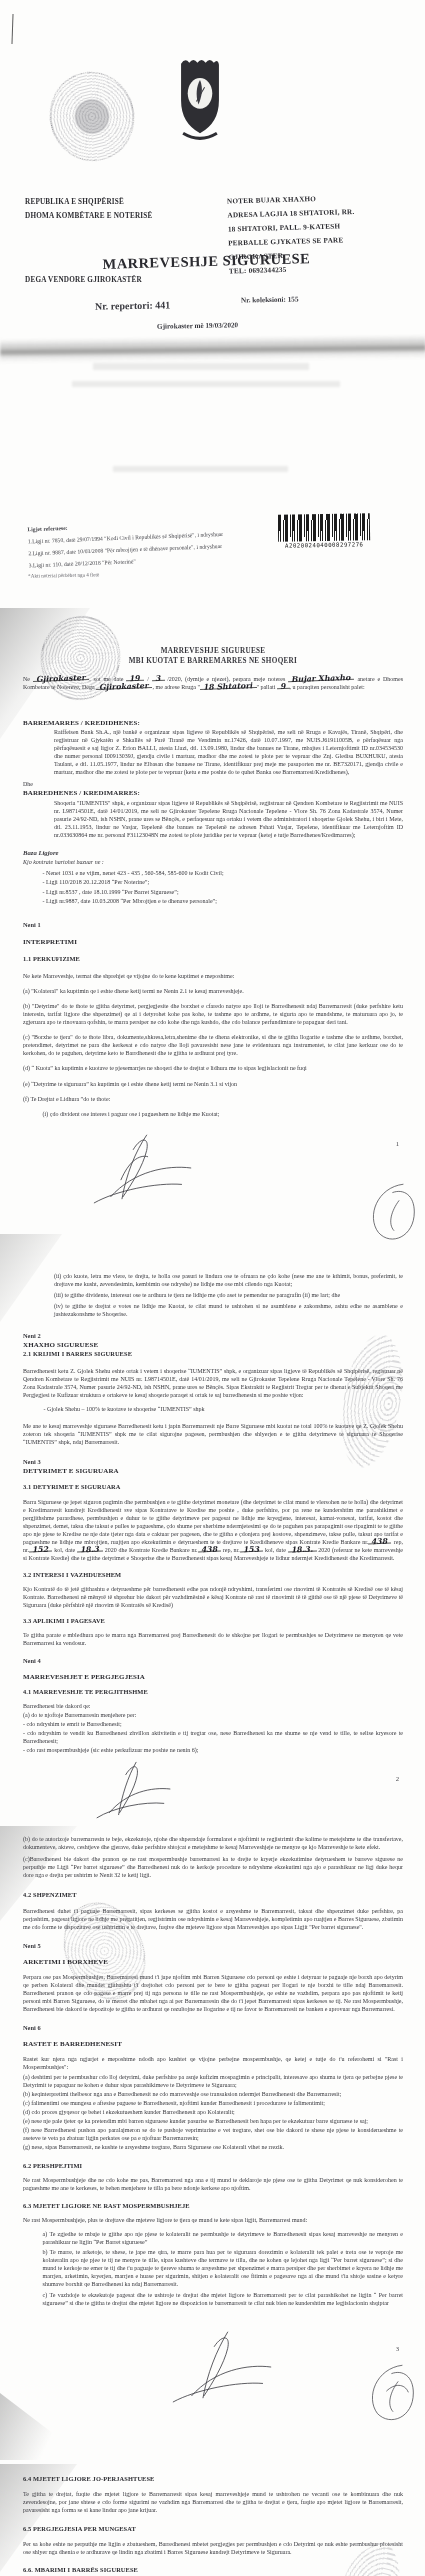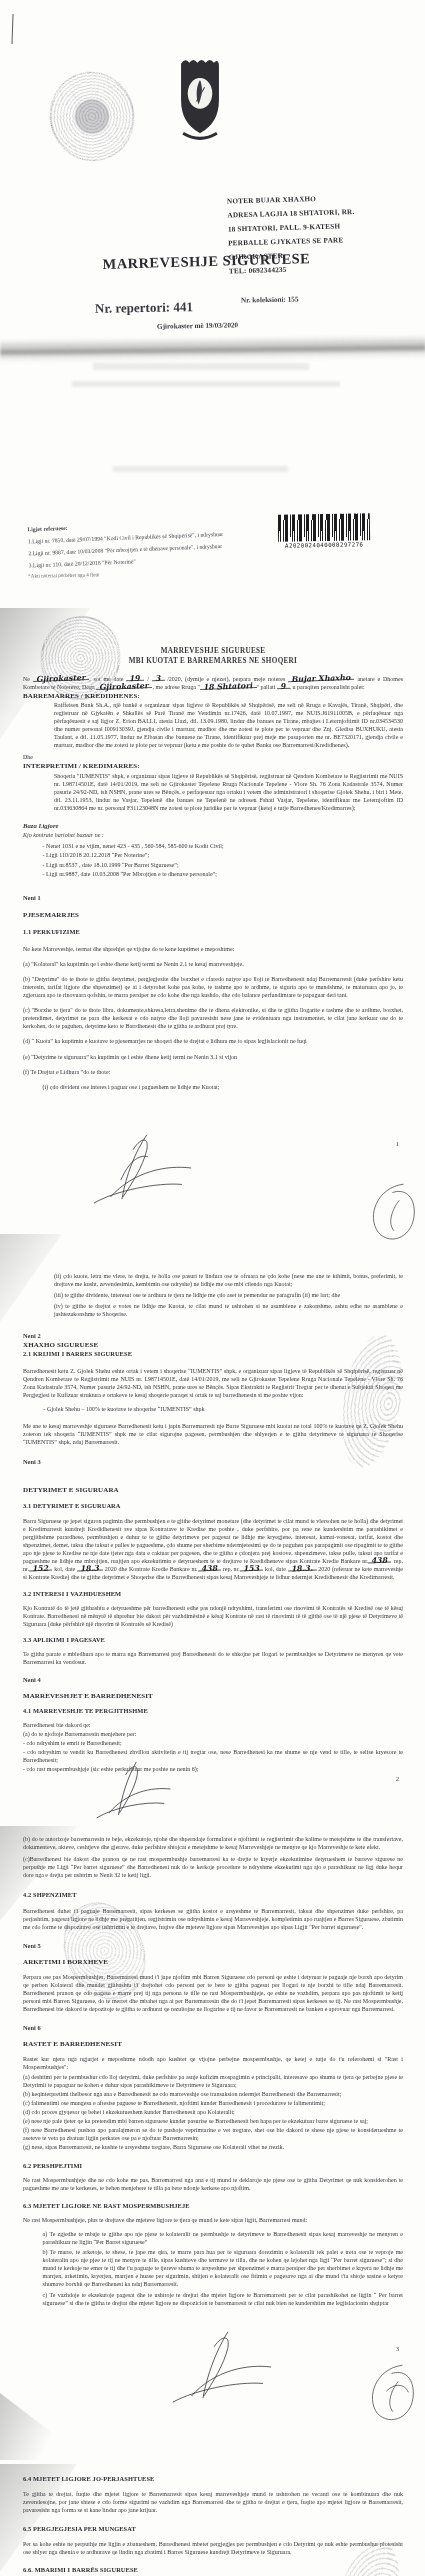--- a/index.html
+++ b/index.html
@@ -59,32 +59,37 @@
       <path d="M36,88 L52,60" stroke="#3a3a40" stroke-width="2" fill="none"></path>
       <path d="M10,150 Q43,170 76,150" stroke="#2e2e33" stroke-width="6" fill="none"></path>
     </svg>
   </div>
 
   <div class="abs smudge-stamp" style="left:50px;top:72px;width:82px;height:87px;border:1.5px dotted rgba(70,70,78,.55);
               background:radial-gradient(circle at 50% 50%, rgba(80,80,90,.28) 0 28%, transparent 30%),
                          repeating-radial-gradient(circle at 50% 50%, rgba(80,80,90,.22) 0 1px, transparent 1px 3.1px);
               transform:rotate(-14deg);filter:blur(0.2px);"></div>
 
+  <div class="abs" style="left:25px;top:195px;width:175px;">
+    <div class="hdr-line">REPUBLIKA E SHQIPËRISË</div>
+    <div class="hdr-line">DHOMA KOMBËTARE E NOTERISË</div>
+    <div class="hdr-line" style="margin-top:50px;">DEGA VENDORE GJIROKASTËR</div>
+  </div>
 
   <div class="abs" style="left:228px;top:192px;width:178px;transform:rotate(-1.6deg);">
     <div class="hdr-line">NOTER BUJAR  XHAXHO</div>
     <div class="hdr-line">ADRESA LAGJIA 18 SHTATORI, RR.</div>
     <div class="hdr-line">18 SHTATORI, PALL. 9-KATESH</div>
     <div class="hdr-line">PERBALLE GJYKATES SE PARE</div>
     <div class="hdr-line">GJIROKASTER</div>
     <div class="hdr-line">TEL: 0692344235</div>
   </div>
 
   <div class="abs ctr" style="left:62px;top:253px;width:289px;font-size:14.4px;font-weight:bold;letter-spacing:0.5px;color:#2b2b30;transform:rotate(-1.6deg);">MARREVESHJE SIGURUESE</div>
-  <div class="abs" style="left:95px;top:300px;font-size:13px;font-weight:bold;transform:rotate(-1deg);">Nr. repertori: 441</div>
+  <div class="abs" style="left:95px;top:300px;font-size:10px;font-weight:bold;transform:rotate(-1deg);">Nr. repertori: 441</div>
   <div class="abs" style="left:241px;top:296px;font-size:7.2px;font-weight:bold;transform:rotate(-1deg);">Nr. koleksioni: 155</div>
   <div class="abs" style="left:157px;top:322px;font-size:7.2px;font-weight:bold;transform:rotate(-1deg);">Gjirokaster më 19/03/2020</div>
 
   <div class="abs" style="left:28px;top:519px;width:227px;font-size:5.7px;line-height:12px;transform:rotate(-2.2deg);color:#44444a;">
     <div class="b">Ligjet referuese:</div>
     <div>1.Ligji nr. 7850, datë 29/07/1994 "Kodi Civil i Republikës së Shqipërisë", i ndryshuar</div>
     <div>2.Ligji nr. 9887, date 10/03/2008 "Për mbrojtjen e të dhënave personale", i ndryshuar</div>
     <div>3.Ligji nr. 110, datë 20/12/2018 "Për Noterinë"</div>
   </div>
   <div class="abs" style="left:278px;top:514px;width:92px;transform:rotate(-1deg);">
@@ -95,33 +100,33 @@
   <div class="abs" style="left:28px;top:572px;font-size:5.2px;color:#6a6a70;transform:rotate(-1deg);">*Akti noterial përbëhet nga 4 fletë</div>
 
   <div class="abs smudge-stamp" style="left:41px;top:616px;width:77px;height:82px;border:1.5px dotted rgba(70,70,78,.5);
               background:repeating-radial-gradient(circle at 50% 50%, rgba(80,80,90,.25) 0 1px, transparent 1px 3.1px);
               transform:rotate(16deg);filter:blur(0.2px);"></div>
 
   <div class="page" style="top:611px;height:626px;">
     <div class="ctr b" style="margin-top:36px;font-size:7.2px;letter-spacing:0.3px;">MARREVESHJE  SIGURUESE</div>
     <div class="ctr b" style="font-size:7.2px;letter-spacing:0.3px;margin-top:1.5px;">MBI KUOTAT E BARREMARRES NE SHOQERI</div>
     <p class="j" style="margin-top:10.3px;"><span>Ne </span><span class="hw">Gjirokaster</span><span>, sot me date </span><span class="hw">19</span><span> / </span><span class="hw">3</span><span> /2020, (dymije e njezet), perpara meje noteres </span><span class="hw">Bujar Xhaxho</span><span> anetare e Dhomes Kombetare te Notereve, Dega </span><span class="hw">Gjirokaster</span><span>, me adrese Rruga "</span><span class="hw">18 Shtatori</span><span>" pallati </span><span class="hw">9</span><span>, u paraqiten personalisht  palet:</span></p>
-    <div class="h1" style="margin-top:1px;font-size:7px;">BARREMARRES / KREDIDHENES:</div>
+    <div class="h1" style="margin-top:28px;font-size:7px;">BARREMARRES / KREDIDHENES:</div>
     <p class="j ind tight">Raiffeisen Bank Sh.A., një bankë e organizuar sipas ligjeve të Republikës së Shqipërisë, me seli në Rruga e Kavajës, Tiranë, Shqipëri, dhe regjistruar në Gjykatën e Shkallës së Parë Tiranë me Vendimin nr.17426, datë 10.07.1997, me NUIS.J61911005B, e përfaqësuar nga përfaqësuesit e saj ligjor Z. Erion BALLI, atesia Llazi, dtl. 13.09.1980, lindur dhe banues ne Tirane, mbajtes i Leternjoftimit  ID nr.034534530 dhe numer personal I00913039J, gjendja civile i martuar, madhor dhe me zotesi te plote per te vepruar dhe Znj. Gledisa BUXHUKU, atesia Taulant, e dtl. 11.05.1977, lindur ne Elbasan dhe banuese ne Tirane, identifikuar prej meje me pasaporten me nr. BE7320171, gjendja civile e martuar, madhor dhe me zotesi te plote per te  vepruar (ketu e me poshte do te quhet Banka ose Barremarresi/Kredidhenes),</p>
     <p class="tight" style="margin-top:4.1px;">Dhe</p>
-    <div class="h1" style="margin-top:1px;font-size:7px;">INTERPRETIMI / KREDIMARRES:</div>
+    <div class="h1" style="margin-top:1px;font-size:7px;">BARREDHENES / KREDIMARRES:</div>
     <p class="j ind tight">Shoqeria "IUMENTIS" shpk, e organizuar sipas ligjeve të Republikës së Shqipërisë, regjistruar në Qendren Kombetare te Regjistrimit  me NUIS  nr. L98714501E,  datë 14/01/2019, me seli ne Gjirokaster Tepelene Rruga Nacionale Tepelene - Vlore Sh. 76 Zona Kadastrale 3574, Numer pasurie 24/92-ND, ish NSHN, prane ures se Bënçës, e perfaqesuar nga ortaku i vetem dhe administratori i shoqerise Gjolek Shehu, i biri i Mete, dtl. 23.11.1953, lindur ne Vasjar, Tepelenë dhe banues ne Tepelenë ne adresen Fshati Vasjar, Tepelene, identifikuar me Leternjoftim ID nr.033630864 me nr.  personal F31123048N me zotesi te plote juridike per te vepruar (ketej e tutje Barredhenes/Kredimarres);</p>
     <div class="b i" style="margin-top:10.3px;font-size:6.7px;">Baza Ligjore</div>
     <div class="i" style="margin-top:1px;">Kjo kontrate hartohet bazuar ne :</div>
     <div class="ind2" style="margin-top:2.6px;">-     Nenet 1031 e ne vijim, nenet 423 - 435 , 560-584, 585-600 te Kodit Civil;</div>
     <div class="ind2" style="margin-top:1.5px;">-     Ligji 110/2018  20.12.2018 “Per Noterine”;</div>
     <div class="ind2" style="margin-top:1.5px;">-     Ligji  nr.8537 , date 18.10.1999 “Per Barret Siguruese”;</div>
     <div class="ind2" style="margin-top:1.5px;">-     Ligji nr.9887, date 10.03.2008 “Per Mbrojtjen e te dhenave personale”;</div>
     <div class="art" style="margin-top:15.5px;">Neni 1</div>
-    <div class="h1" style="margin-top:9.3px;font-size:7px;">PJESEMARRJES</div>
+    <div class="h1" style="margin-top:9.3px;font-size:7px;">INTERPRETIMI</div>
     <div class="h1" style="margin-top:9.3px;">1.1 PERKUFIZIME</div>
     <p style="margin-top:8.2px;">Ne kete Marreveshje, termat dhe shprehjet qe vijojne do te kene kuptimet e meposhtme:</p>
     <p class="j" style="margin-top:7.2px;">(a) "Kolateral" ka kuptimin qe i eshte dhene ketij termi ne Nenin 2.1 te kesaj marreveshjeje.</p>
     <p class="j" style="margin-top:7.2px;">(b) "Detyrime" do te thote te gjitha detyrimet, pergjegjesite dhe borxhet e cfaredo natyre apo lloji te Barredhenesit ndaj Barremarresit (duke perfshire ketu interesin, tarifat ligjore dhe shpenzimet) qe ai i detyrohet kohe pas kohe, te tashme apo  te ardhme, te sigurta apo te mundshme, te maturuara apo jo, te zgjeruara apo te rinovuara qofshin, te marra persiper ne cdo kohe dhe  nga kushdo, dhe cdo balance perfundimtare te papaguar deri tani.</p>
     <p class="j" style="margin-top:7.2px;">(c) "Borxhe te tjera" do te thote libra, dokumente,shkresa,letra,shenime dhe te dhena elektronike, si dhe te gjitha llogarite e tashme dhe te ardhme, borxhet, pretendimet, detyrimet ne para  dhe kerkesat e cdo natyre dhe lloji pavaresisht nese jane te evidentuara nga instrumentet, te cilat jane kerkuar ose do te  kerkohen, do te paguhen, detyrime keto te Barrdhenesit  dhe te gjitha te ardhurat prej tyre.</p>
     <p class="j" style="margin-top:7.2px;">(d) “ Kuota” ka kuptimin e kuotave te pjesemarrjes ne shoqeri dhe te drejtat e lidhura me to sipas legjislacionit ne fuqi</p>
     <p class="j" style="margin-top:7.2px;">(e) “Detyrime te siguruara” ka kuptimin qe i eshte dhene ketij termi ne Nenin 3.1 si vijon</p>
     <p class="j" style="margin-top:7.2px;">(f) Te Drejtat e Lidhura ”do te thote:</p>
     <p class="ind2" style="margin-top:7.2px;">(i)       çdo divident ose interes i paguar ose i pagueshem ne lidhje me Kuotat;</p>
   </div>
@@ -142,29 +147,29 @@
     <p class="j ind" style="margin-top:9.3px;padding-left:0;">(ii)      çdo kuote, letra me vlere, te drejta, te holla ose pasuri te lindura ose te ofruara ne çdo kohe (nese me ane te kthimit, bonus, preferimit, te drejtave me kusht, zevendesimin, kembimin ose ndryshe) ne lidhje me ose mbi cilendo nga Kuotat;</p>
     <p class="j ind tight" style="margin-top:3.1px;">(iii)     te gjithe dividente, interesat ose te ardhura te tjera ne lidhje me çdo aset te pemendur ne paragrafin (ii) me lart; dhe</p>
     <p class="j ind tight" style="margin-top:3.1px;">(iv)     te gjithe te drejtat e votes ne lidhje me Kuotat, te cilat mund te ushtohen si ne asamblene e zakonshme, ashtu edhe ne asamblene e jashtezakonshme te Shoqerise.</p>
     <div class="art" style="margin-top:13.4px;">Neni 2</div>
     <div class="h1" style="margin-top:1px;font-size:7px;">XHAXHO SIGURUESE</div>
     <div class="h1" style="margin-top:1px;">2.1 KRIJIMI I BARRES SIGURUESE</div>
     <p class="j" style="margin-top:9.3px;">Barredhenesit ketu Z. Gjolek Shehu eshte ortak i vetem i shoqerise “IUMENTIS” shpk, e organizuar sipas ligjeve të Republikës së Shqipërisë, registruar në Qendren Kombetare te Regjistrimit  me NUIS  nr. L98714501E,  datë 14/01/2019, me seli ne Gjirokaster Tepelene Rruga Nacionale Tepelene - Vlore Sh. 76 Zona Kadastrale 3574, Numer pasurie 24/92-ND, ish NSHN, prane ures se Bënçës. Sipas Ekstraktit te Regjistrit Tregtar per te dhenat e Subjektit Shoqeri me Pergjegjesi te Kufizuar  struktura e ortakeve te kesaj shoqerie paraqet si ortak  te saj barredhenesin si me poshte vijon:</p>
     <div style="margin-top:6.2px;margin-left:20.6px;">- Gjolek Shehu     –    100% te kuotave te shoqerise “IUMENTIS” shpk</div>
     <p class="j" style="margin-top:8.2px;">Me ane te kesaj marreveshje siguruese Barredhenesit  ketu i japin Barremarresit nje Barre Siguruese mbi kuotat ne total 100% te kuotave qe Z. Gjolek Shehu  zoteron  tek shoqeria “IUMENTIS” shpk me te cilat sigurojne pagesen, permbushjen dhe shlyerjen e te gjitha detyrimeve te siguruara te Shoqerise “IUMENTIS” shpk,  ndaj Barremarresit.</p>
     <div class="art" style="margin-top:12.4px;">Neni 3</div>
-    <div class="h1" style="margin-top:20px;font-size:7px;">DETYRIMET E SIGURUARA</div>
+    <div class="h1" style="margin-top:1px;font-size:7px;">DETYRIMET E SIGURUARA</div>
     <div class="h1" style="margin-top:8.2px;">3.1 DETYRIMET E SIGURUARA</div>
     <p class="j" style="margin-top:7.2px;"><span>Barra Siguruese qe jepet siguron pagimin dhe permbushjen  e te gjithe detyrimet monetare (dhe detyrimet te cilat mund te vlersohen ne te holla) dhe detyrimet e Kredimarresit  kundrejt Kredidhenesit sve sipas Kontratave te Kredise me poshte , duke perfshire, por pa rene ne kundershtim me parashikimet e pergjithshme parardhese, permbushjen e duhur te te gjithe detyrimeve per pagesat ne lidhje me kryegjene, interesat, kamat-vonesat, tarifat, kostot dhe shpenzimet, demet, taksa dhe taksat e pulles te pagueshme, çdo shume per sherbime ndermjetesimi qe do te paguhen pas parapagimit ose ripagimit te te gjithe apo nje pjese te Kredise ne nje date tjeter nga data e caktuar per pagesen, dhe te gjitha e çdonjera prej kostove, shpenzimeve, takse pulle, taksat apo tarifat e pagueshme ne lidhje me mbrojtjen, ruajtjen apo ekzekutimin e detyrueshem  te te drejtave te Kredidheneve sipas Kontrate  Kredie Bankare nr.</span><span class="hw">438</span><span> rep, nr.</span><span class="hw">152</span><span> kol, date </span><span class="hw">18.3</span><span> 2020 dhe Kontrate  Kredie Bankare  nr.</span><span class="hw">438</span><span> rep, nr.</span><span class="hw">153</span><span> kol, date </span><span class="hw">18.3.</span><span> 2020  (referuar ne kete marreveshje si Kontrate Kredie) dhe te gjithe detyrimet e Shoqerise dhe te Barredhenesit  sipas kesaj Marreveshjeje te lidhur ndermjet Kredidhenesit dhe Kredimarresit.</span></p>
     <div class="h1" style="margin-top:8.2px;">3.2 INTERESI I VAZHDUESHEM</div>
     <p class="j" style="margin-top:6.2px;">Kjo Kontratë do të jetë gjithashtu e detyrueshme për barredhenesit edhe pas ndonjë ndryshimi, transferimi ose rinovimi të Kontratës së Kredisë ose të kësaj Kontrate. Barredhenesi në mënyrë të shprehur bie dakort për vazhdimësinë e kësaj Kontrate në rast të rinovimit të të gjithë ose të një pjese të Detyrimeve të Siguruara (duke përfshirë  një rinovim të Kontratës së Kredisë)</p>
     <div class="h1" style="margin-top:8.2px;">3.3 APLIKIMI I PAGESAVE</div>
     <p class="j" style="margin-top:6.2px;">Te gjitha parate e mbledhura apo te marra nga Barremarresi prej Barredhenesit do te shkojne per llogari te permbushjes se Detyrimeve ne menyren qe vete Barremarresi ka vendosur.</p>
     <div class="art" style="margin-top:10.3px;">Neni 4</div>
-    <div class="h1" style="margin-top:7.2px;font-size:7px;">MARREVESHJET E BARREDHENESIT</div>
+    <div class="h1" style="margin-top:7.2px;font-size:7px;">MARREVESHJET E PERGJEGJESIA</div>
     <div class="h1" style="margin-top:7.2px;">4.1 MARREVESHJE TE PERGJITHSHME</div>
     <p style="margin-top:6.2px;">Barredhenesi bie dakord qe:</p>
     <p class="tight">(a) do te njoftoje Barremarresin menjehere per:</p>
     <div style="margin-top:1px;">- cdo ndryshim te emrit te Barredhenesit;</div>
     <div class="j" style="margin-top:1px;">- cdo ndryshim te vendit ku Barredhenesi zhvillon aktivitetin e  tij tregtar ose, nese Barredhenesi ka me shume se nje vend te tille, te selise kryesore te Barredhenesit;</div>
     <div style="margin-top:1px;"> - cdo rast mospermbushjeje (sic eshte perkufizuar me poshte ne nenin 6);</div>
   </div>
   <div class="pagenum" style="top:1775px;">2</div>
 
   <svg class="abs" style="left:95px;top:1759px;" width="77" height="62" viewBox="0 0 150 120">

